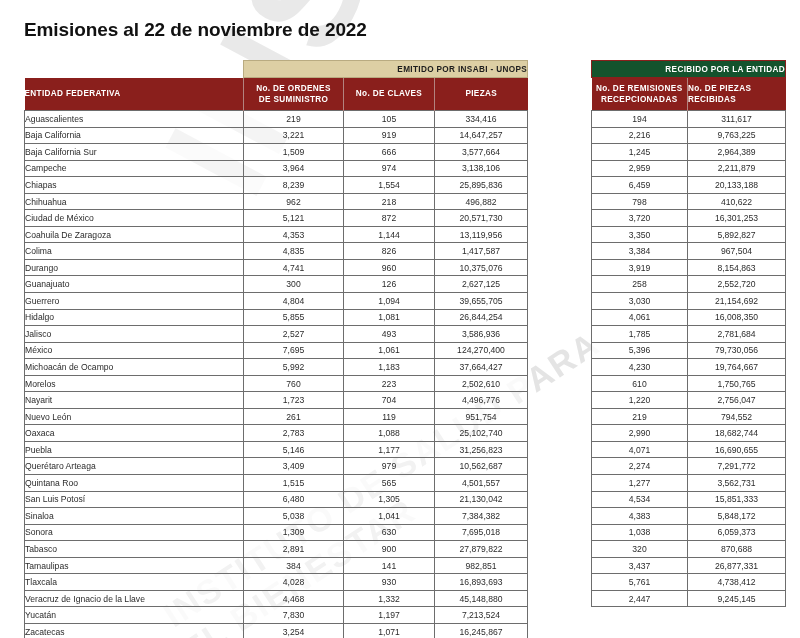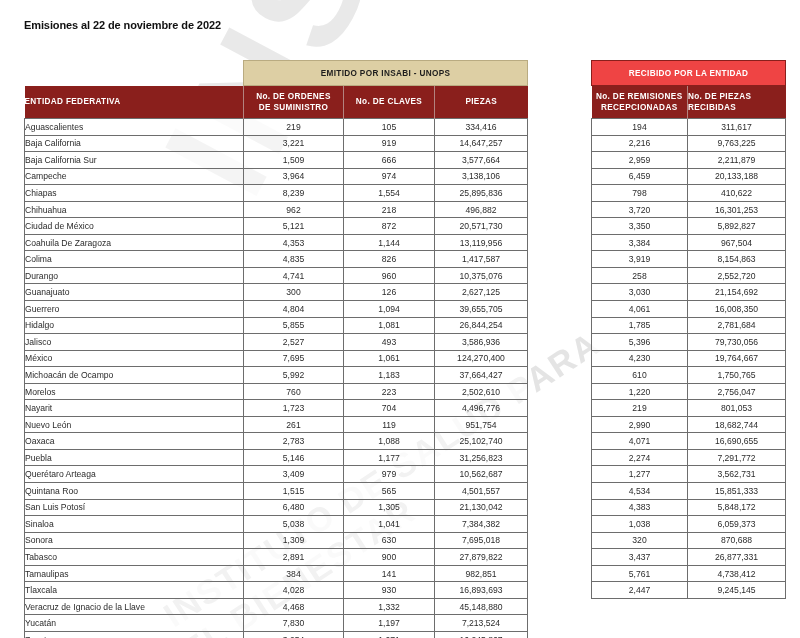--- a/index.html
+++ b/index.html
@@ -56,53 +56,53 @@
     font-weight: bold;
     letter-spacing: 2px;
     color: #e4e4e4;
     white-space: nowrap;
   }
 
   
   #page-title {
     position: absolute;
     left: 24px; top: 19px;
-    font-size: 11px;
+    font-size: 19px;
     font-weight: bold;
     color: #111111;
     letter-spacing: -0.1px;
     z-index: 3;
   }
 
   
   .tbl {
     position: absolute;
     border-collapse: collapse;
     z-index: 2;
     table-layout: fixed;
     background: transparent;
   }
   .tbl td, .tbl th { padding: 0; }
 
   
   .grp {
-    height: 25px;
+    height: 17px;
     font-size: 8.2px;
     font-weight: bold;
-    text-align: center;
+    text-align: right;
     letter-spacing: 0.35px;
     vertical-align: middle;
   }
   .grp-emit {
     background: #ddcfa4;
     color: #1d1d1d;
     border: 1px solid #b9ab81;
   }
   .grp-recv {
-    background: #ef4444;
+    background: #14532d;
     color: #ffffff;
     border: 1px solid #8a1f1c;
   }
   .grp-blank { background: transparent; border: none; }
 
   
   .colh {
     background: #8a1f1c;
     color: #ffffff;
     font-size: 8.2px;
@@ -403,20 +403,24 @@
     </thead>
     <tbody id="right-body">
         <tr class="r">
           <td class="num">194</td>
           <td class="num">311,617</td>
         </tr>
         <tr class="r alt">
           <td class="num">2,216</td>
           <td class="num">9,763,225</td>
         </tr>
+        <tr class="r">
+          <td class="num">1,245</td>
+          <td class="num">2,964,389</td>
+        </tr>
         <tr class="r alt">
           <td class="num">2,959</td>
           <td class="num">2,211,879</td>
         </tr>
         <tr class="r">
           <td class="num">6,459</td>
           <td class="num">20,133,188</td>
         </tr>
         <tr class="r alt">
           <td class="num">798</td>
@@ -465,21 +469,21 @@
         <tr class="r">
           <td class="num">610</td>
           <td class="num">1,750,765</td>
         </tr>
         <tr class="r alt">
           <td class="num">1,220</td>
           <td class="num">2,756,047</td>
         </tr>
         <tr class="r">
           <td class="num">219</td>
-          <td class="num">801,053</td>
+          <td class="num">794,552</td>
         </tr>
         <tr class="r alt">
           <td class="num">2,990</td>
           <td class="num">18,682,744</td>
         </tr>
         <tr class="r">
           <td class="num">4,071</td>
           <td class="num">16,690,655</td>
         </tr>
         <tr class="r alt">

